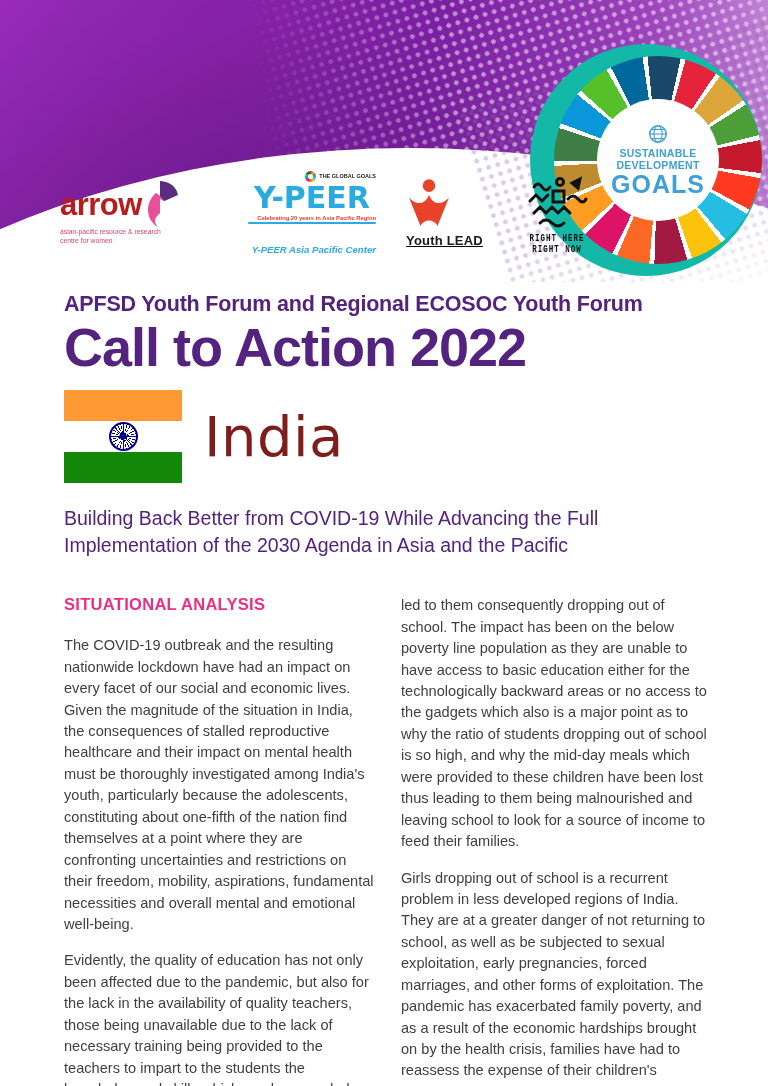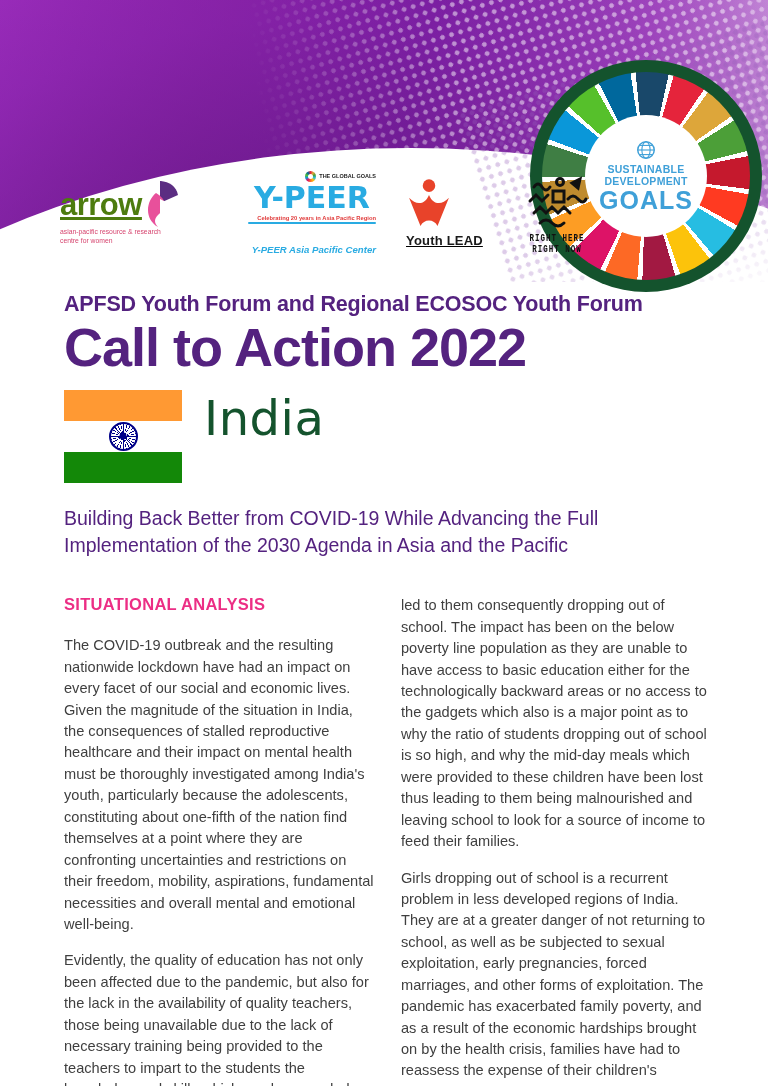--- a/index.html
+++ b/index.html
@@ -37,43 +37,43 @@
     -webkit-mask-image:linear-gradient(180deg,#000 60%, transparent 100%);
     mask-image:linear-gradient(180deg,#000 60%, transparent 100%);
   }
   .white-sweep {
     position:absolute; left:-340px; top:148px; width:1500px; height:1000px;
     background:#ffffff; border-radius:50%;
   }
 
   
   .sdg-badge {
-    position:absolute; top:60px; right:6px; width:232px; height:232px;
-    background:#14532d; border-radius:50%; z-index:5;
-    display:flex; align-items:center; justify-content:center;
+    position:absolute; top:44px; right:6px; width:232px; height:232px;
+    background:#14b8a6; border-radius:50%; z-index:5;
+    display:flex; align-items:center; justify-content:flex-end;
   }
   .sdg-ring { width:208px; height:208px; border-radius:50%; position:relative; }
   .sdg-hole {
     position:absolute; left:50%; top:50%; transform:translate(-50%,-50%);
     width:122px; height:122px; border-radius:50%; background:#ffffff;
     display:flex; flex-direction:column; align-items:center; justify-content:center;
     text-align:center;
   }
   .un-globe { width:22px; height:22px; margin-bottom:2px; }
   .sdg-line1, .sdg-line2 { font-size:10.5px; font-weight:bold; color:#3fa0d8; letter-spacing:0.3px; line-height:1.15; }
   .sdg-line3 { font-size:25px; font-weight:bold; color:#3fa0d8; letter-spacing:1px; line-height:1; margin-top:1px; }
 
   
   .logos-row {
     position:absolute; left:60px; top:168px; z-index:6;
     display:flex; align-items:center; gap:30px; height:90px;
   }
   .logo-arrow { width:158px; }
   .arrow-main { display:flex; align-items:center; }
-  .arrow-word { font-size:31px; font-weight:bold; color:#4d7c0f; letter-spacing:-0.5px; line-height:1;text-decoration:underline; }
+  .arrow-word { font-size:31px; font-weight:bold; color:#b91c1c; letter-spacing:-0.5px; line-height:1; }
   .arrow-mark { margin-left:4px; }
   .arrow-tagline { font-size:6.8px; color:#d6456f; line-height:1.25; margin-top:1px; width:120px; }
   .logo-ypeer { width:128px; text-align:center; }
   .yp-top { display:flex; align-items:center; justify-content:flex-end; gap:3px; margin-bottom:1px; }
   .yp-minis { width:11px; height:11px; border-radius:50%;
     background:conic-gradient(#e5243b,#dda63a,#4c9f38,#26bde2,#fcc30b,#fd6925,#dd1367,#0a97d9,#56c02b,#00689d,#e5243b);
     position:relative; }
   .yp-minis::after{ content:""; position:absolute; inset:3px; background:#fff; border-radius:50%; }
   .yp-goals { font-size:5.5px; font-weight:bold; color:#1a1a1a; text-align:left; line-height:1.1; }
   .yp-word { font-size:30px; font-weight:bold; color:#29abe2; letter-spacing:0px; line-height:1; font-family:"DejaVu Sans", sans-serif; }
@@ -94,21 +94,21 @@
   .flag { width:118px; }
   .flag-stripe { width:118px; height:31px; }
   .flag-white { display:flex; align-items:center; justify-content:center; background:#ffffff; }
   .chakra {
     width:29px; height:29px; border-radius:50%; border:2.5px solid #000088;
     background:repeating-conic-gradient(#000088 0deg 4deg, transparent 4deg 15deg);
     position:relative;
   }
   .chakra::after { content:""; position:absolute; left:50%; top:50%; transform:translate(-50%,-50%);
     width:7px; height:7px; background:#000088; border-radius:50%; }
-  .country-name { font-size:48px; color:#14532d; font-family:"DejaVu Sans", sans-serif; font-weight:400; margin-left:22px; margin-top:0; letter-spacing:0.5px; }
+  .country-name { font-size:56px; color:#7f1d1d; font-family:"DejaVu Sans", sans-serif; font-weight:400; margin-left:22px; margin-top:14px; letter-spacing:0.5px; }
 
   .subtitle { margin-top:22px; font-size:19.5px; font-weight:normal; color:#54227f; line-height:1.4; max-width:672px; }
 
   
   .body-area { display:flex; gap:26px; padding:36px 56px 0 64px; }
   .col { width:312px; }
   .section-heading { font-size:16.5px; font-weight:bold; color:#ec2e85; letter-spacing:0.3px; margin-bottom:21px; }
   .body-area p { font-size:14.6px; line-height:1.47; color:#3f3f3f; }
   .body-area p + p { margin-top:15px; }
 </style>

